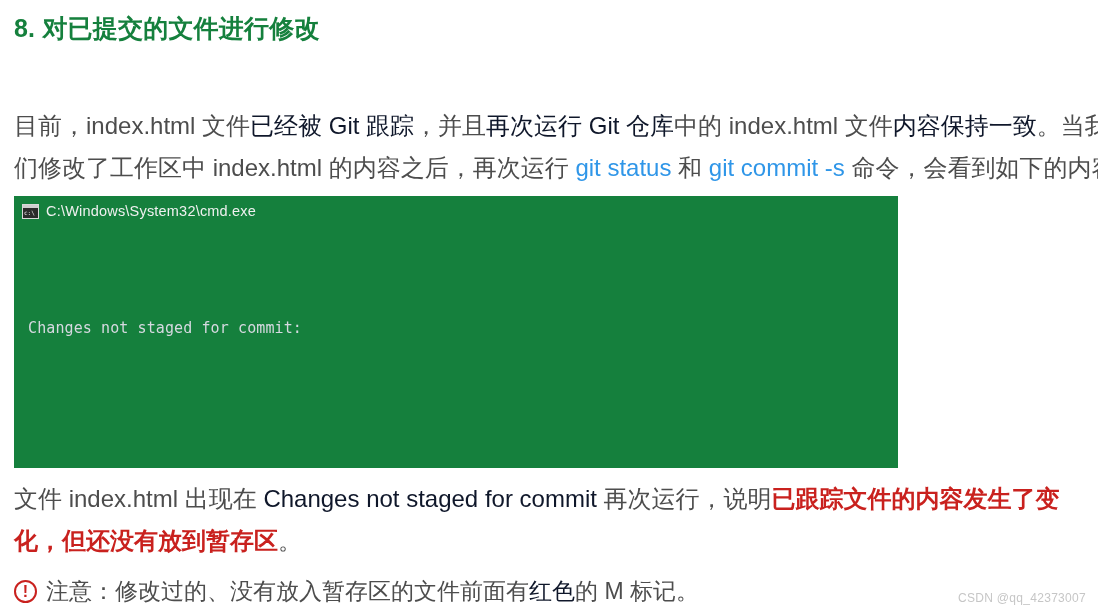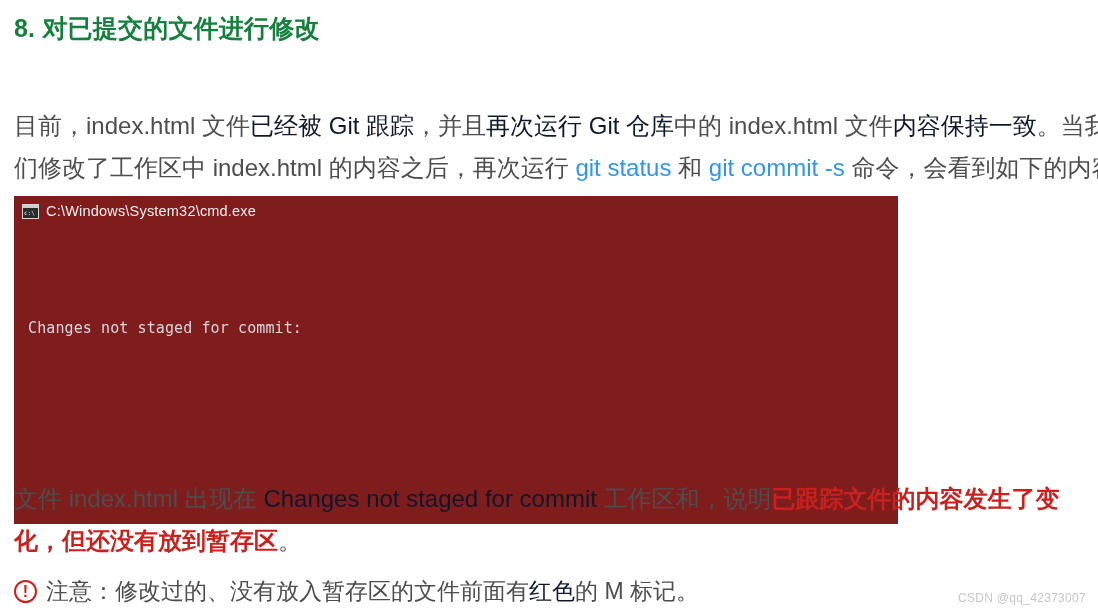--- a/index.html
+++ b/index.html
@@ -45,22 +45,22 @@
   .red      { color: #0f172a; }
   .red-bold { color: #c9211e; font-weight: bold; }
   .blue     { color: #2f96e8; }
 
   
   .terminal {
     position: absolute;
     left: 14px;
     top: 196px;
     width: 884px;
-    height: 328px;
-    background: #7f1d1d;
+    height: 272px;
+    background: #15803d;
     overflow: hidden;
   }
   .terminal-titlebar {
     height: 30px;
     display: flex;
     align-items: center;
     padding-left: 8px;
     gap: 7px;
   }
   .cmd-icon {
@@ -173,20 +173,20 @@
     
     
     
     
     
     
     
   </div>
 </div>
 
-<div class="para para-after"><span>文件 index.html 出现在 </span><span class="red">Changes not staged for commit</span><span> 工作区和，说明</span><span class="red-bold">已跟踪文件的内容发生了变化，但还没有放到暂存区</span><span>。</span></div>
+<div class="para para-after"><span>文件 index.html 出现在 </span><span class="red">Changes not staged for commit</span><span> 再次运行，说明</span><span class="red-bold">已跟踪文件的内容发生了变化，但还没有放到暂存区</span><span>。</span></div>
 
 <div class="note">
   <span class="note-icon">!</span>
   <span><span>注意：修改过的、没有放入暂存区的文件前面有</span><span class="red">红色</span><span>的 M 标记。</span></span>
 </div>
 
 <div class="watermark">CSDN @qq_42373007</div>
 
 </body></html>

